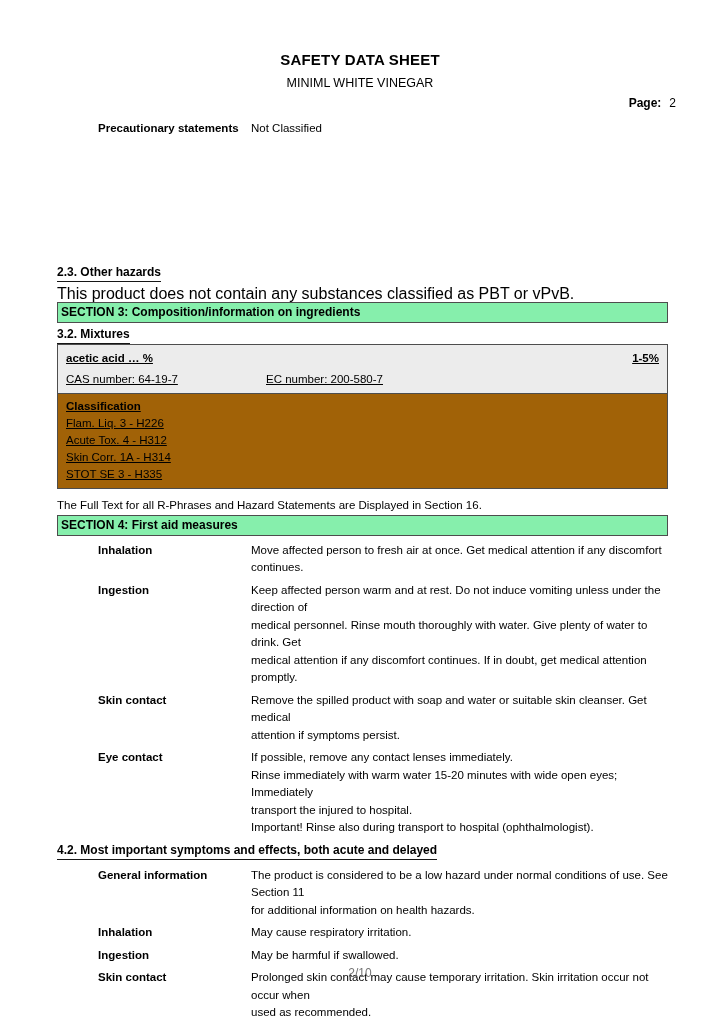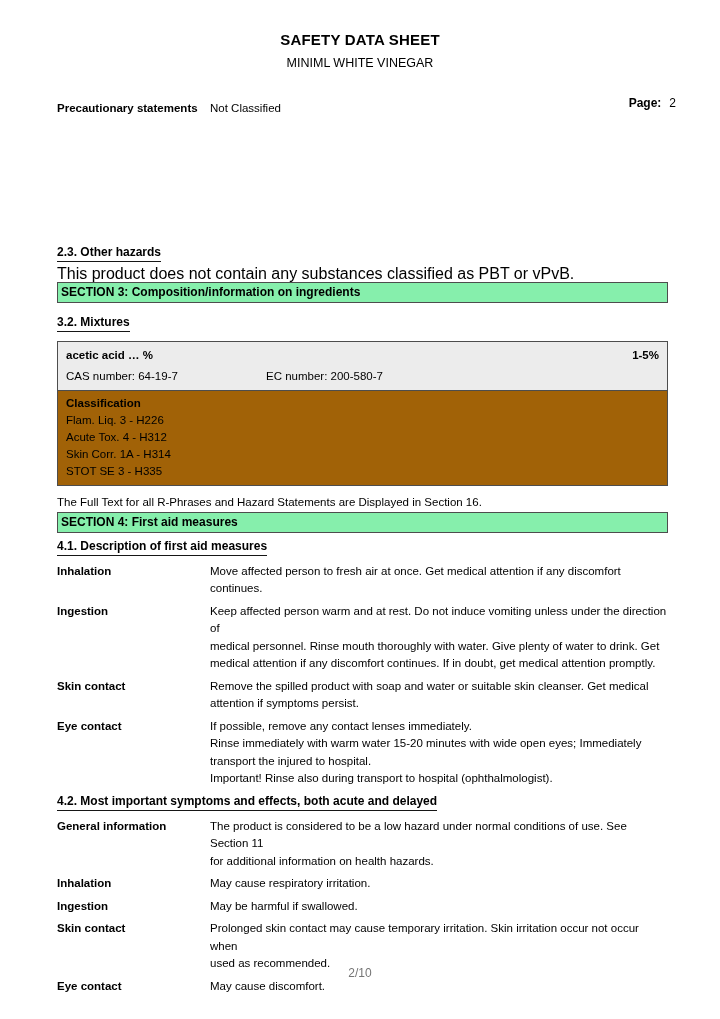--- a/index.html
+++ b/index.html
@@ -5,47 +5,47 @@
   * { margin:0; padding:0; box-sizing:border-box; }
   html,body { background:#888; }
   body { font-family:"Liberation Sans","DejaVu Sans",sans-serif; color:#000; }
   .page {
     position:relative; width:720px; height:1019px; background:#fff;
     margin:0 auto; overflow:hidden;
   }
   .content { margin-left:57px; width:611px; }
 
   
-  .doc-title { padding-top:32px; text-align:center; font-size:15px; font-weight:bold; line-height:16px; letter-spacing:.2px; }
+  .doc-title { padding-top:52px; text-align:center; font-size:15px; font-weight:bold; line-height:16px; letter-spacing:.2px; }
   .doc-subtitle { margin-top:9px; text-align:center; font-size:12.5px; line-height:13px; }
   .page-line { position:absolute; top:96px; right:44px; font-size:12px; line-height:14px; }
   .page-line .plabel { font-weight:bold; margin-right:8px; }
 
   
   .kv-row { display:flex; font-size:11.5px; line-height:17.5px; margin-bottom:5px; }
-  .kv-row .label { width:153px; flex-shrink:0; font-weight:bold; }
+  .kv-row .label { width:153px; flex-shrink:0; font-weight:bold;margin-left:41px; }
   .kv-row .value { white-space:pre-line; flex:1; }
 
   .precautionary { margin-top:30px; margin-bottom:0; }
 
   
   .sub-heading { font-size:12px; line-height:14px; font-weight:bold; }
   .sub-heading > span { display:inline-block; border-bottom:1.5px solid #161616; padding-bottom:2px; }
   .h-23 { margin-top:127px; }
   .body-text { font-size:16px; line-height:17.5px; margin-top:3px; }
 
   .section-bar {
     border:1px solid #4d4d4d; background:#86efac;
     font-weight:bold; font-size:12px; line-height:15px; padding:2px 3px;
   }
-  .h-32 { margin-top:12px; }
+  .h-32 { margin-top:4px; }
   .h-41, .h-42, .h-43 { margin-top:6px; margin-bottom:7px; }
 
   
-  .ingredient-table { margin-top:9px; border:1px solid #4d4d4d; }
+  .ingredient-table { border:1px solid #4d4d4d;text-decoration:underline; }
   .ing-head { background:#ececec; border-bottom:1px solid #4d4d4d; padding:6px 8px 6px 8px; }
   .ing-name-row { display:flex; justify-content:space-between; font-size:11.5px; font-weight:bold; line-height:15px; margin-bottom:6px; }
   .ing-numbers { display:flex; font-size:11.5px; line-height:15px; }
   .ing-numbers .cas { width:200px; flex-shrink:0; }
   .ing-class { background:#a16207; padding:4px 8px 5px 8px; font-size:11.5px; line-height:17px; }
   .ing-class .cls-head { font-weight:bold; }
 
   .footnote { margin-top:8px; font-size:11.5px; line-height:17.5px; }
 
   .rows-block { margin-top:6px; }
@@ -102,23 +102,20 @@
         <div>Acute Tox. 4 - H312</div>
         <div>Skin Corr. 1A - H314</div>
         <div>STOT SE 3 - H335</div>
       </div>
     </div>
 
     <div class="footnote">The Full Text for all R-Phrases and Hazard Statements are Displayed in Section 16.</div>
 
     <div class="section-bar">SECTION 4: First aid measures</div>
 
-    <div class="sub-heading h-41">
-      <span>4.1. Description of first aid measures</span>
-    </div>
 
     <div class="rows-block">
       <div class="kv-row">
         <div class="label">Inhalation</div>
         <div class="value">Move affected person to fresh air at once. Get medical attention if any discomfort continues.</div>
       </div>
       <div class="kv-row">
         <div class="label">Ingestion</div>
         <div class="value">Keep affected person warm and at rest. Do not induce vomiting unless under the direction of
 medical personnel. Rinse mouth thoroughly with water. Give plenty of water to drink. Get

